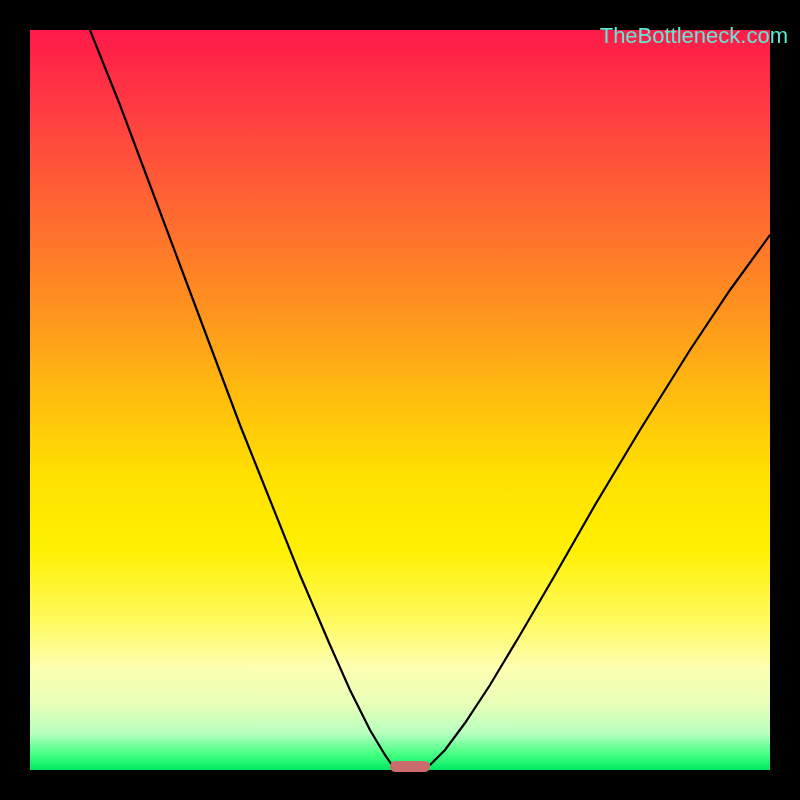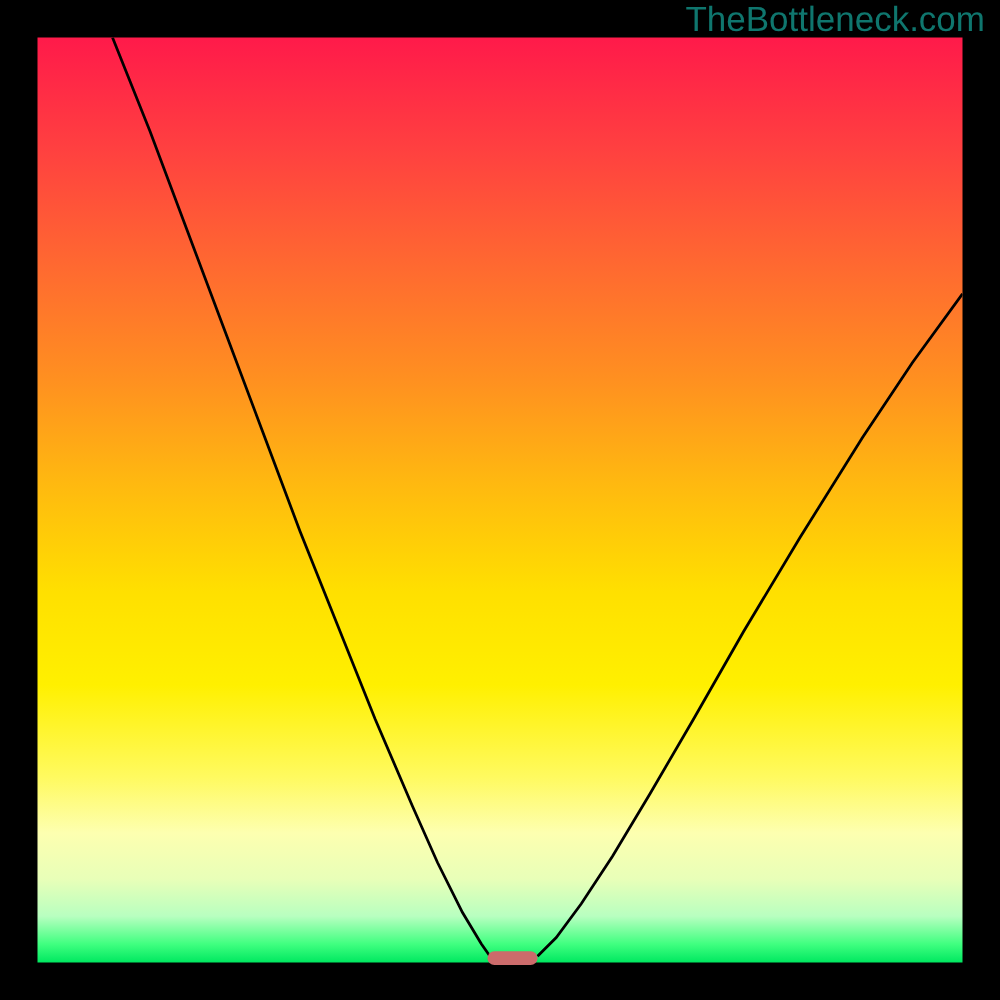--- a/index.html
+++ b/index.html
@@ -5,25 +5,25 @@
   * { margin: 0; padding: 0; box-sizing: border-box; }
   body {
     width: 800px;
     height: 800px;
     background: #000;
     position: relative;
     overflow: hidden;
   }
   .watermark {
     position: absolute;
-    top: 0;
+    top: 23px;
     right: 12px;
     font-family: Arial, sans-serif;
-    font-size: 28px;
-    color: #0f766e;
+    font-size: 22px;
+    color: #5eead4;
     z-index: 10;
   }
   .frame {
     position: absolute;
     top: 30px;
     left: 30px;
     width: 740px;
     height: 740px;
     background: linear-gradient(to bottom,
       #ff1a4a 0%,

